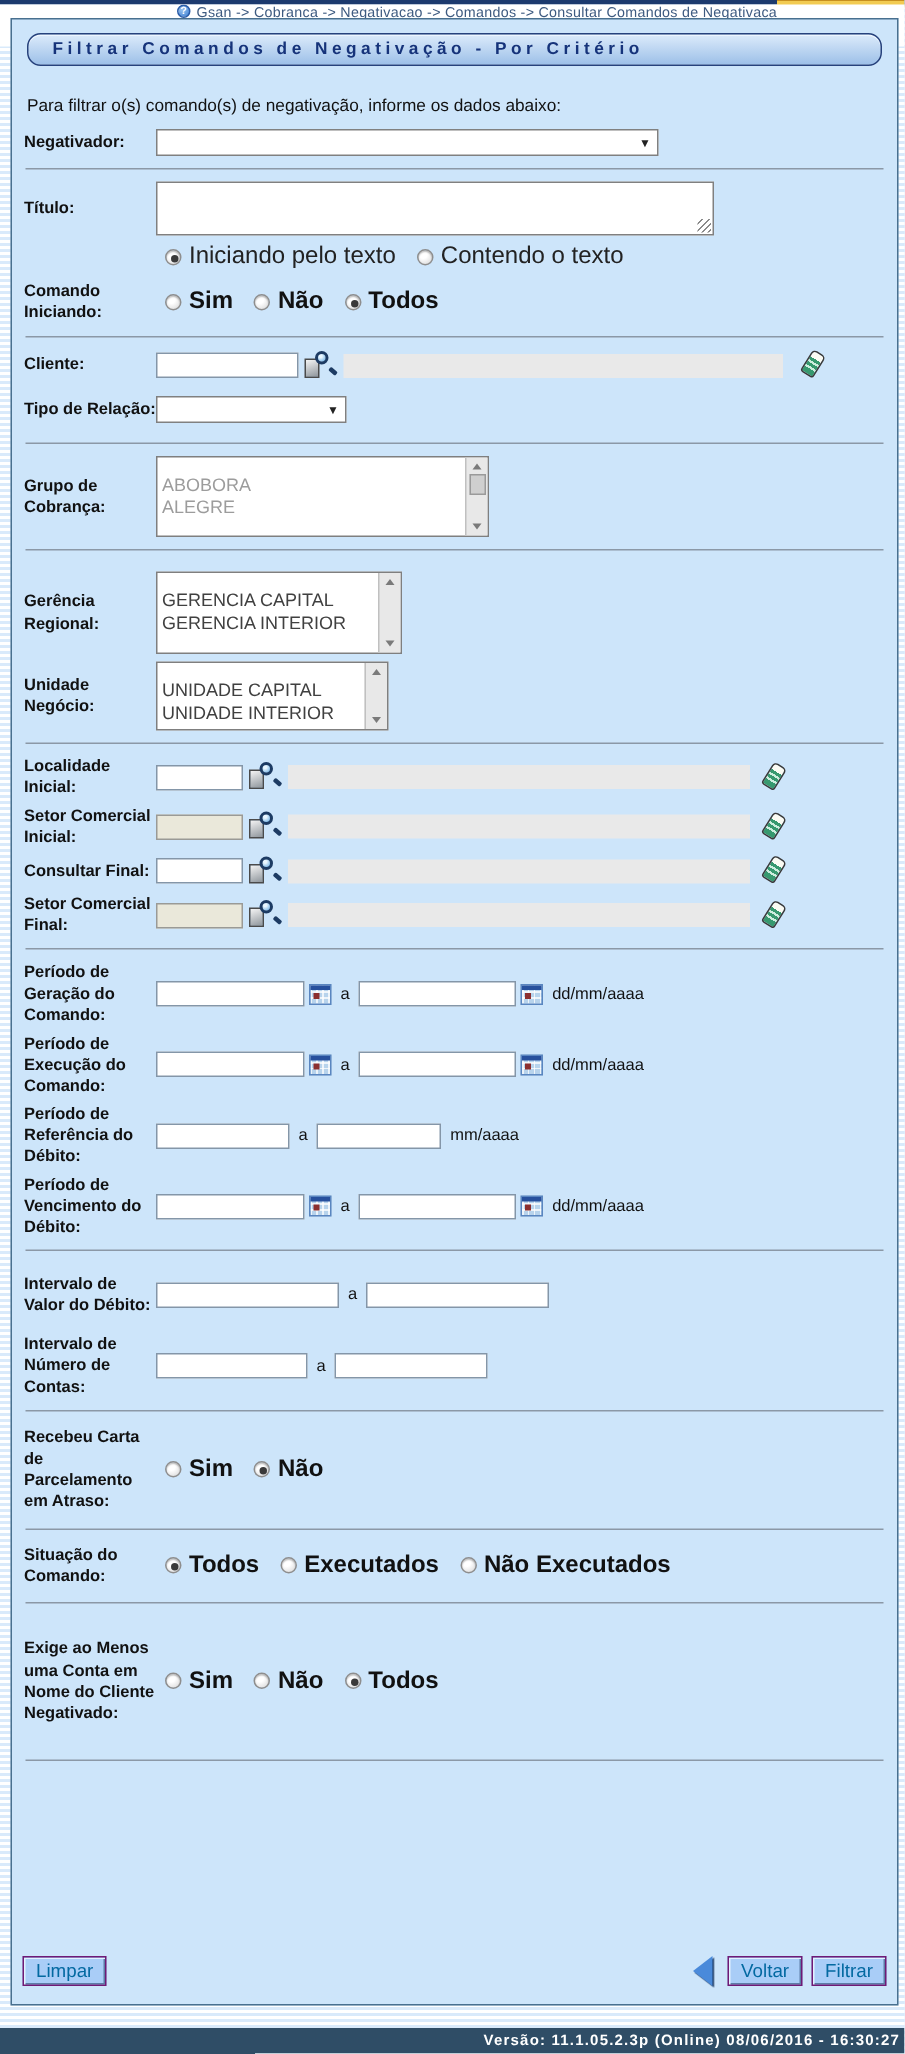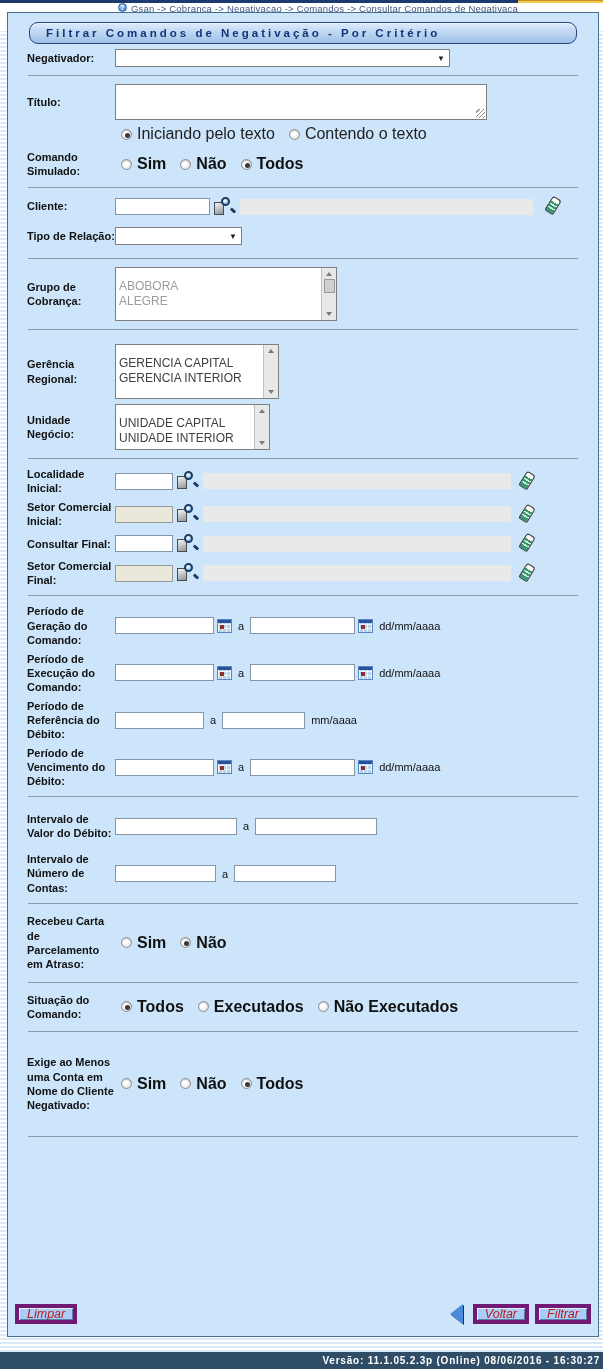--- a/index.html
+++ b/index.html
@@ -15,21 +15,21 @@
   .yellowstrip { position:absolute; top:0; right:0; width:85px; height:5px;
     background:linear-gradient(#c78f1f 0 1px, #f2cb52 1px 100%); }
   .crumbbar { position:absolute; top:3px; left:0; right:0; height:28px; background:#ffffff;
     display:flex; padding-left:118px; white-space:nowrap; overflow:hidden; }
   .helpico { width:9px; height:9px; border-radius:50%; background:radial-gradient(circle at 35% 30%, #9cc6f2, #3d7fd1);
     border:1px solid #2a5ca8; color:#fff; font-size:7px; font-weight:bold; line-height:8px; text-align:center;
     flex:0 0 auto; margin-right:4px; }
   .crumbtxt { font-size:9.5px; color:#3d5a80; letter-spacing:0.2px; }
 
   .box { position:absolute; top:12px; left:7px; width:592px; height:1325px;
-    background:#cde5fa; border:1px solid #49708f; padding:0 19px; }
+    background:#cde5fa; border:1px solid #49708f; padding:0 8px; }
 
   .titlebar { margin:9px 2px 0 2px; height:22px; border:1px solid #27427c; border-radius:9px;
     background: linear-gradient(#dcebfb, #9dc0e8),
                 repeating-linear-gradient(to bottom, rgba(255,255,255,.45) 0 2px, rgba(90,130,190,.25) 2px 4px);
     background-blend-mode: normal, multiply;
     display:flex; align-items:center; padding-left:16px;
     color:#16337a; font-weight:bold; font-size:11.5px; letter-spacing:3px;
     box-shadow: inset 0 1px 0 #eef6ff; }
 
   .intro { margin:21px 0 9px 2px; font-size:11.5px; color:#111; }
@@ -92,24 +92,24 @@
       repeating-linear-gradient(to right, rgba(255,255,255,.75) 0 1px, transparent 1px 4px),
       repeating-linear-gradient(to bottom, rgba(255,255,255,.75) 0 1px, transparent 1px 4px);
     flex:0 0 auto; margin-left:3px; }
   .cal::before { content:''; position:absolute; top:0; left:0; right:0; height:3px; background:#27509d; }
   .cal::after { content:''; position:absolute; left:2px; top:5px; width:4px; height:4px; background:#8c2f2f; }
 
   .sep-a { font-size:11px; color:#111; margin:0 6px; }
   .hint { font-size:11px; color:#111; margin-left:6px; }
 
   .btnrow { position:absolute; bottom:12px; left:7px; right:7px; display:flex; align-items:center; }
-  .btn { height:20px; padding:0 8px; background:#a9cdf7; border:4px solid #701a75;
+  .btn { height:20px; padding:0 8px; background:#a9cdf7; border:1px solid #701a75;
     box-shadow: inset 1px 1px 0 #e3f1ff, inset -1px -1px 0 #5c7ca6;
-    color:#b91c1c; font-size:12.5px; font-family:"Liberation Sans", sans-serif;
-    display:inline-flex; align-items:center; cursor:default;font-style:italic; }
+    color:#0369a1; font-size:12.5px; font-family:"Liberation Sans", sans-serif;
+    display:inline-flex; align-items:center; cursor:default; }
   .rightbtns { margin-left:auto; display:flex; align-items:center; gap:6px; }
   .arrow-left { width:0; height:0; border-top:10px solid transparent; border-bottom:10px solid transparent;
     border-right:13px solid #4a8ada; filter:drop-shadow(1px 1px 0 #16355f); margin-right:4px; }
 
   .footer { position:absolute; bottom:0; left:0; right:0; height:17px; background:#2f4d66;
     color:#fff; font-size:10px; font-weight:bold; letter-spacing:0.8px; line-height:17px;
     text-align:right; padding-right:3px; }
 
   .mt14 { margin-top:14px; } .mt10 { }
   .polo-row { min-height:28px; align-items:flex-start; }
@@ -121,20 +121,21 @@
 <div class="yellowstrip"></div>
 <div class="crumbbar">
   <span class="helpico">?</span>
   <span class="crumbtxt">Gsan -&gt; Cobranca -&gt; Negativacao -&gt; Comandos -&gt; Consultar Comandos de Negativaca</span>
 </div>
 
 <div class="box">
 
   <div class="titlebar">Filtrar Comandos de Negativação - Por Critério</div>
 
+  <div class="intro">Para filtrar o(s) comando(s) de negativação, informe os dados abaixo:</div>
 
   <div class="row">
     <div class="lbl">Negativador:</div>
     <div class="ctl">
       <div class="selbox" style="width:335px;">
         <span></span>
         <span class="arrow">▼</span>
       </div>
     </div>
   </div>
@@ -158,21 +159,21 @@
         </span>
         <span class="radio">
           <span class="rb"></span>
           <span class="rlab reg">Contendo o texto</span>
         </span>
       </div>
     </div>
   </div>
 
   <div class="row" style="margin-top:6px; min-height:30px;">
-    <div class="lbl">Comando Simulado:</div>
+    <div class="lbl">Comando Iniciando:</div>
     <div class="ctl">
       <div class="radios">
         <span class="radio">
           <span class="rb"></span>
           <span class="rlab">Sim</span>
         </span>
         <span class="radio">
           <span class="rb"></span>
           <span class="rlab">Não</span>
         </span>

